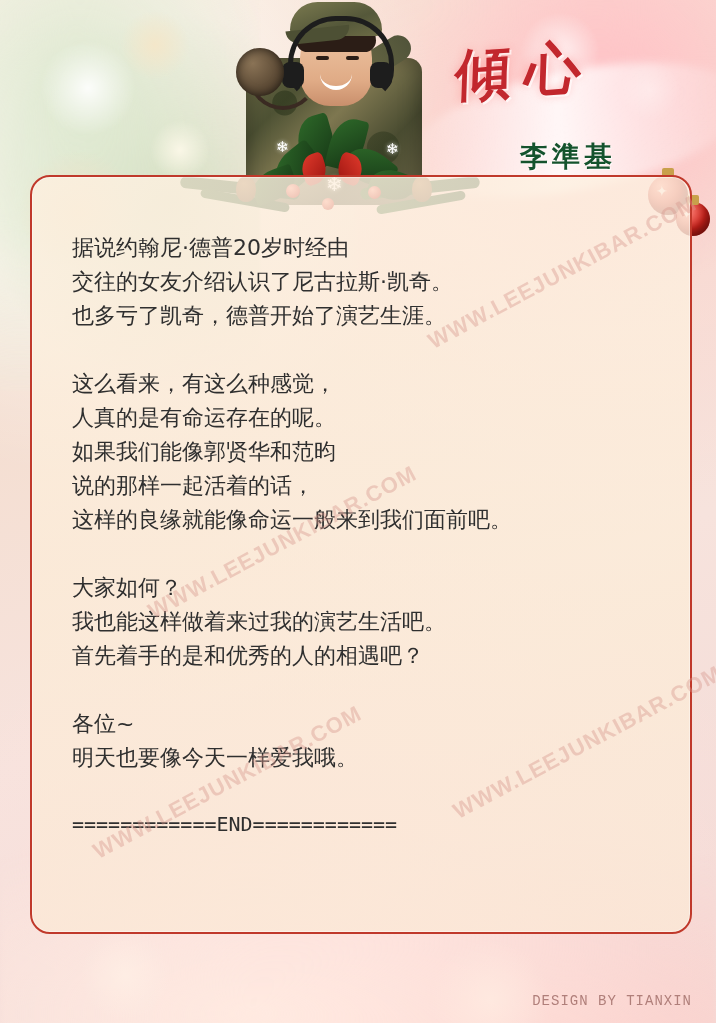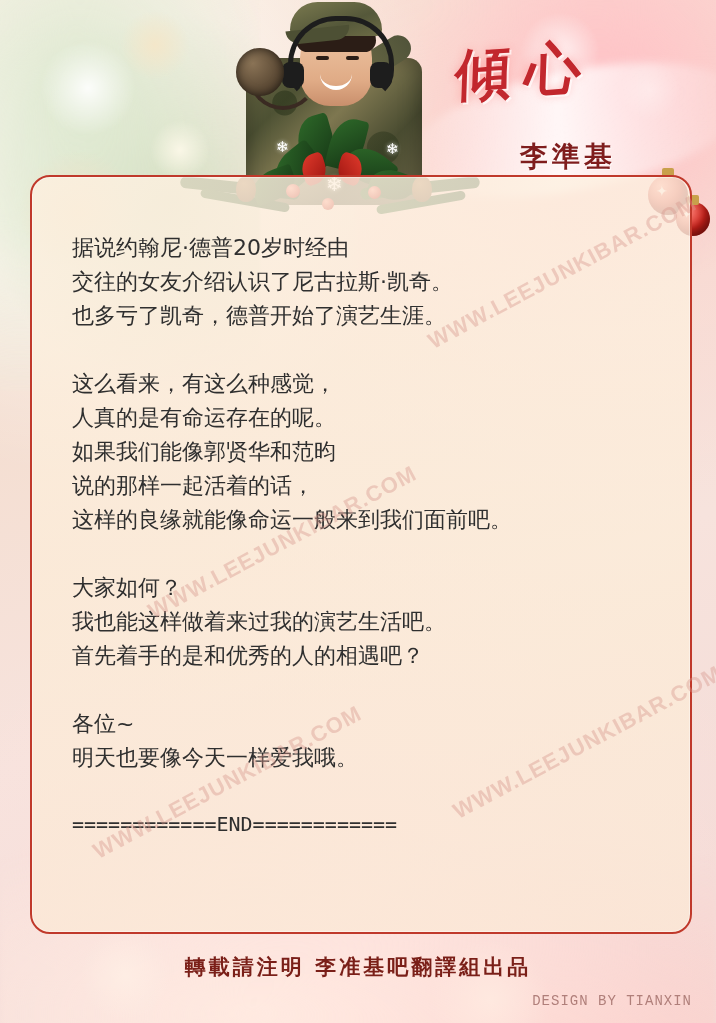--- a/index.html
+++ b/index.html
@@ -203,21 +203,21 @@
     white-space: nowrap;
   }
   .title-name {
     position: absolute;
     left: 520px;
     top: 138px;
     font-family: "DejaVu Serif", serif;
     font-size: 28px;
     font-weight: bold;
     letter-spacing: 4px;
-    color: #7f1d1d;
+    color: #14532d;
     text-shadow: 1px 1px 0 rgba(255,255,255,0.8);
     white-space: nowrap;
   }
 
   
   .wreath {
     position: absolute;
     left: 180px;
     top: 120px;
     width: 300px;
@@ -450,16 +450,15 @@
 各位~
 明天也要像今天一样爱我哦。</div>
     <div class="end-line">============END============</div>
   </div>
 
   <div class="wm wm1">WWW.LEEJUNKIBAR.COM</div>
   <div class="wm wm2">WWW.LEEJUNKIBAR.COM</div>
   <div class="wm wm3">WWW.LEEJUNKIBAR.COM</div>
   <div class="wm wm4">WWW.LEEJUNKIBAR.COM</div>
 
-  <div class="footer-cn">轉載請注明 李准基吧翻譯組出品</div>
   <div class="footer-en">DESIGN BY TIANXIN</div>
 
 </div>
 
 </body></html>

